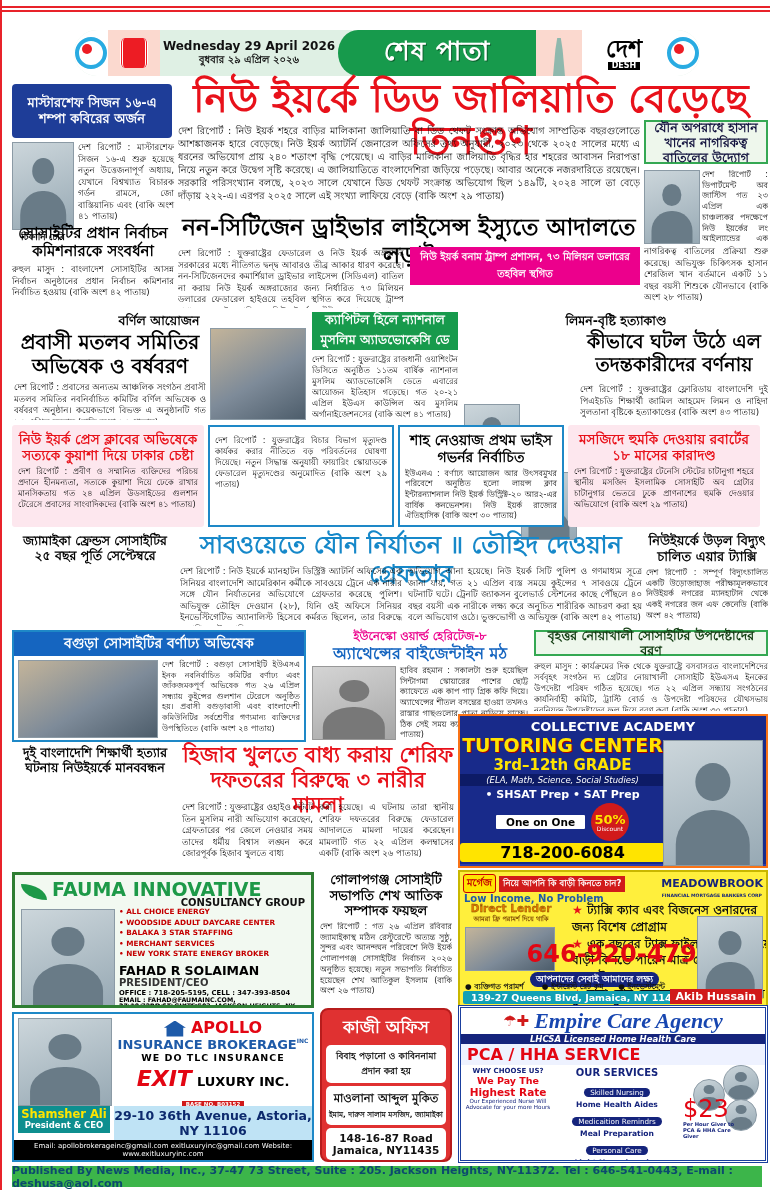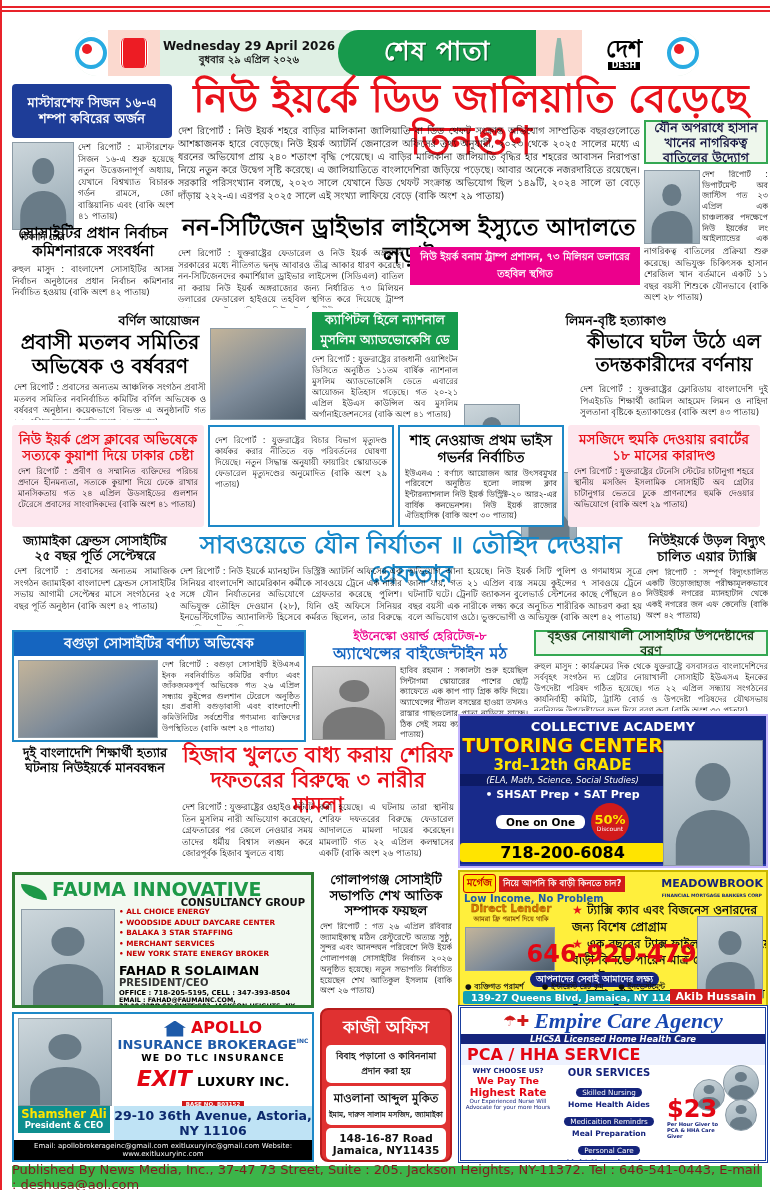--- a/index.html
+++ b/index.html
@@ -37,32 +37,32 @@
   .ph::before{content:"";position:absolute;left:50%;top:18%;width:36%;height:30%;transform:translateX(-50%);background:#697b87;border-radius:50%;}
   .ph::after{content:"";position:absolute;left:50%;top:56%;width:76%;height:58%;transform:translateX(-50%);background:#697b87;border-radius:48% 48% 0 0;}
   .phg{background:linear-gradient(150deg,#c3b49a,#7e8b99 55%,#4d5d6b);border:1px solid #8b9aa5;}
   .pinkstrip{background:#ec008c;color:#fff;font-weight:bold;font-size:10px;text-align:center;padding:2px 3px;}
   .greenbox{background:#179a4c;color:#fff;font-weight:bold;text-align:center;display:flex;align-items:center;justify-content:center;}
   .gborder{border:2px solid #35a853;background:#eef7ec;}
   .pinkbox{background:#fde7ee;border-radius:3px;padding:6px;box-sizing:border-box;}
   .bluebord{background:#fff;border:2px solid #1e88c7;padding:5px;box-sizing:border-box;}
   .lbl{font-weight:bold;font-size:12.5px;color:#000;text-align:center;}
   
-  .colad{background:#182a8a;border:2px solid #c4b5fd;box-sizing:border-box;color:#fff;overflow:hidden;}
+  .colad{background:#182a8a;border:2px solid #f97316;box-sizing:border-box;color:#fff;overflow:hidden;}
   .colad .cphoto{position:absolute;right:3px;top:24px;width:98px;height:124px;}
   .yel{color:#ffe400;}
   .fauma{background:#f2f9f1;border:3px solid #2e7d32;box-sizing:border-box;overflow:hidden;}
   .mdb{background:#ffef3c;border:2px solid #c9b700;box-sizing:border-box;overflow:hidden;}
   .apollo{background:#fff;border:2px solid #1e88c7;box-sizing:border-box;overflow:hidden;}
   .kazi{background:#e03131;border-radius:8px;border:2px solid #b71c1c;box-sizing:border-box;padding:4px;color:#fff;}
   .kazi .wp{background:#fff;color:#111;border-radius:5px;padding:4px 3px;margin-top:3px;text-align:center;}
   .empire{background:#fff;border:3px double #1a3f9e;box-sizing:border-box;overflow:hidden;}
   .navstrip{background:#15247c;color:#fff;text-align:center;font-weight:bold;}
   .pill{background:#15247c;color:#fff;border-radius:8px;display:inline-block;padding:0 6px;}
-  .foot{background:#3cb54a;color:#7f1d1d;font-weight:normal;font-size:13px;display:flex;align-items:center;justify-content:center;}
+  .foot{background:#3cb54a;color:#0c4a6e;font-weight:bold;font-size:11px;display:flex;align-items:center;justify-content:center;}
   .leaf{display:inline-block;width:26px;height:16px;background:#1d9948;border-radius:0 100% 0 100%;vertical-align:middle;}
   .houseicon{display:inline-block;width:22px;height:16px;background:#1e5aa8;clip-path:polygon(50% 0,100% 45%,88% 45%,88% 100%,12% 100%,12% 45%,0 45%);vertical-align:middle;}
   .rstar{color:#e8111a;font-weight:bold;}
   .circ{border-radius:50%;}
 </style>
 </head>
 <body>
 
 <div class="page">
   <div class="topline" style="top:6px"></div>
@@ -144,21 +144,20 @@
   <div class="a bluebord" style="top:425px;left:396px;width:166px;height:102px;">
     <div class="hb" style="font-size:14px;">শাহ নেওয়াজ প্রথম ভাইস গভর্নর নির্বাচিত</div>
     <div class="t" style="margin-top:3px;font-size:8px;">ইউএনএ : বর্ণাঢ্য আয়োজন আর উৎসবমুখর পরিবেশে অনুষ্ঠিত হলো লায়ন্স ক্লাব ইন্টারন্যাশনাল নিউ ইয়র্ক ডিস্ট্রিক্ট-২০ আর২-এর বার্ষিক কনভেনশন। নিউ ইয়র্ক রাজ্যের ঐতিহাসিক (বাকি অংশ ৩০ পাতায়)</div>
   </div>
   <div class="a pinkbox" style="top:425px;left:566px;width:192px;height:102px;">
     <div class="hr" style="font-size:13.5px;">মসজিদে হুমকি দেওয়ায় রবার্টের ১৮ মাসের কারাদণ্ড</div>
     <div class="t" style="margin-top:3px;font-size:8.2px;">দেশ রিপোর্ট : যুক্তরাষ্ট্রের টেনেসি স্টেটের চাটানুগা শহরে স্থানীয় মসজিদ ইসলামিক সোসাইটি অব গ্রেটার চাটানুগার ভেতরে ঢুকে প্রাণনাশের হুমকি দেওয়ার অভিযোগে (বাকি অংশ ২৯ পাতায়)</div>
   </div>
 
   <div class="a hb" style="top:533px;left:12px;width:162px;font-size:12.5px;">জ্যামাইকা ফ্রেন্ডস সোসাইটির ২৫ বছর পূর্তি সেপ্টেম্বরে</div>
-  <div class="a t" style="top:566px;left:12px;width:162px;height:58px;overflow:hidden;">দেশ রিপোর্ট : প্রবাসের অন্যতম সামাজিক সংগঠন জ্যামাইকা বাংলাদেশ ফ্রেন্ডস সোসাইটির সভায় আগামী সেপ্টেম্বর মাসে সংগঠনের ২৫ বছর পূর্তি অনুষ্ঠান (বাকি অংশ ৪২ পাতায়)</div>
   <div class="a hb" style="top:531px;left:178px;width:462px;font-size:24px;color:#1688c9;">সাবওয়েতে যৌন নির্যাতন ॥ তৌহিদ দেওয়ান গ্রেফতার</div>
   <div class="a t" style="top:566px;left:178px;width:222px;height:60px;overflow:hidden;">দেশ রিপোর্ট : নিউ ইয়র্কে ম্যানহাটন ডিস্ট্রিক্ট অ্যাটর্নি অফিসের এক সিনিয়র বাংলাদেশি আমেরিকান কর্মীকে সাবওয়ে ট্রেনে এক নারীর সঙ্গে যৌন নির্যাতনের অভিযোগে গ্রেফতার করেছে পুলিশ। অভিযুক্ত তৌহিদ দেওয়ান (২৮), যিনি ওই অফিসে সিনিয়র ইনভেস্টিগেটিভ অ্যানালিস্ট হিসেবে কর্মরত ছিলেন, তার বিরুদ্ধে একাধিক ফৌজদারি</div>
   <div class="a t" style="top:566px;left:406px;width:234px;height:60px;overflow:hidden;">অভিযোগ আনা হয়েছে। নিউ ইয়র্ক সিটি পুলিশ ও গণমাধ্যম সূত্রে জানা যায়, গত ২১ এপ্রিল ব্যস্ত সময়ে কুইন্সের ৭ সাবওয়ে ট্রেনে ঘটনাটি ঘটে। ট্রেনটি জ্যাকসন বুলেভার্ড স্টেশনের কাছে পৌঁছলে ৪০ বছর বয়সী এক নারীকে লক্ষ্য করে অনুচিত শারীরিক আচরণ করা হয় বলে অভিযোগ ওঠে। ভুক্তভোগী ও অভিযুক্ত (বাকি অংশ ৪২ পাতায়)</div>
   <div class="a hb" style="top:533px;left:644px;width:122px;font-size:13px;">নিউইয়র্কে উড়ল বিদ্যুৎ চালিত এয়ার ট্যাক্সি</div>
   <div class="a t" style="top:568px;left:644px;width:122px;height:56px;overflow:hidden;font-size:8px;">দেশ রিপোর্ট : সম্পূর্ণ বিদ্যুৎচালিত একটি উড়োজাহাজ পরীক্ষামূলকভাবে নিউইয়র্ক নগরের ম্যানহাটান থেকে একই নগরের জন এফ কেনেডি (বাকি অংশ ৪২ পাতায়)</div>
 
   <div class="a bluebord" style="top:630px;left:10px;width:294px;height:112px;padding:0;">
     <div class="greenbox" style="background:#1565c0;height:24px;font-size:14px;">বগুড়া সোসাইটির বর্ণাঢ্য অভিষেক</div>
     <div style="display:flex;gap:4px;padding:4px;">
       <div class="phg" style="width:138px;height:76px;"></div>
@@ -178,21 +177,21 @@
 
   <div class="a colad" style="top:714px;left:456px;width:310px;height:154px;">
     <div class="cphoto ph"></div>
     <div style="text-align:center;font-weight:bold;font-size:13px;margin-top:3px;">COLLECTIVE ACADEMY</div>
     <div style="width:205px;text-align:center;">
       <div class="yel" style="font-weight:900;font-size:19px;text-shadow:1px 1px 0 #a00;">TUTORING CENTER</div>
       <div class="yel" style="font-weight:900;font-size:15px;">3rd–12th GRADE</div>
       <div style="font-style:italic;font-size:8.5px;background:#0d1b66;padding:1px 0;">(ELA, Math, Science, Social Studies)</div>
       <div style="font-weight:bold;font-size:11px;margin-top:2px;">• SHSAT Prep   • SAT Prep</div>
       <div style="margin-top:2px;display:flex;align-items:center;justify-content:center;gap:6px;">
-        <span style="background:#fff;color:#000;font-weight:bold;font-size:10.5px;border-radius:6px;padding:1px 10px;">One on One</span>
+        <span style="background:#fff;color:#000;font-weight:bold;font-size:10.5px;border-radius:1px;padding:1px 10px;">One on One</span>
         <span class="circ" style="background:#d11a1a;width:38px;height:38px;display:inline-flex;flex-direction:column;align-items:center;justify-content:center;line-height:1;">
           <b class="yel" style="font-size:13px;">50%</b>
           <i style="font-size:6px;font-style:normal;">Discount</i>
         </span>
       </div>
       <div style="background:#ffe400;color:#000;font-weight:900;font-size:16px;margin-top:2px;border-radius:3px;">718-200-6084</div>
     </div>
     <div style="background:#2a3cae;font-size:8.5px;text-align:left;padding:1px 4px;margin-top:2px;">40-04 73rd St, Jackson Heights, NY 11377</div>
 
   </div>
@@ -299,41 +298,41 @@
     <div style="text-align:center;font-weight:900;font-size:16px;margin-top:4px;">917-428-1519</div>
   </div>
 
   <div class="a empire" style="top:1005px;left:456px;width:310px;height:158px;">
     <div style="display:flex;align-items:center;justify-content:center;gap:5px;">
       <span style="color:#d11a1a;font-size:15px;">☂✚</span>
       <span style="color:#1746b0;font-weight:900;font-style:italic;font-size:22px;font-family:'Liberation Serif',serif;">Empire Care Agency</span>
     </div>
     <div class="navstrip" style="font-size:8.5px;font-style:italic;">LHCSA Licensed Home Health Care</div>
     <div style="text-align:left;color:#e30613;font-weight:900;font-size:16px;padding:1px 6px;background:#eef2ff;">PCA / HHA SERVICE</div>
-    <div style="display:flex;padding:2px 4px;gap:4px;">
+    <div style="display:flex;padding:2px 4px;gap:12px;">
       <div style="width:86px;text-align:center;">
         <div style="color:#15247c;font-weight:bold;font-size:7px;">WHY CHOOSE US?</div>
         <div style="color:#e30613;font-weight:900;font-size:9.5px;">We Pay The</div>
         <div style="color:#e30613;font-weight:900;font-size:10.5px;">Highest Rate</div>
         <div style="color:#15247c;font-size:5.6px;">Our Experienced Nurse Will Advocate for your more Hours</div>
       </div>
       <div style="width:108px;text-align:center;line-height:1.25;">
         <div style="color:#15247c;font-weight:900;font-size:10px;">OUR SERVICES</div>
         <div class="pill" style="font-size:7.2px;">Skilled Nursing</div>
         <div style="color:#15247c;font-weight:bold;font-size:7.6px;">Home Health Aides</div>
         <div class="pill" style="font-size:7.2px;">Medicaition Remindrs</div>
         <div style="color:#15247c;font-weight:bold;font-size:7.6px;">Meal Preparation</div>
         <div class="pill" style="font-size:7.2px;">Personal Care</div>
         <div style="color:#15247c;font-weight:bold;font-size:7.6px;">Light Housekeeping</div>
       </div>
       <div style="flex:1;position:relative;">
         <div class="ph circ" style="position:absolute;right:2px;top:-2px;width:34px;height:34px;"></div>
         <div class="ph circ" style="position:absolute;right:36px;top:12px;width:30px;height:30px;"></div>
         <div class="ph circ" style="position:absolute;right:4px;top:32px;width:30px;height:30px;"></div>
-        <div style="position:absolute;left:0;top:28px;color:#e30613;font-weight:700;font-size:24px;text-align:center;">$23</div>
+        <div style="position:absolute;left:0;top:28px;color:#e30613;font-weight:400;font-size:24px;text-align:center;">$23</div>
         <div style="position:absolute;left:0;top:54px;width:60px;color:#15247c;font-size:5.2px;font-weight:bold;">Per Hour Giver to PCA &amp; HHA Care Giver</div>
       </div>
     </div>
 
   </div>
 
   <div class="a foot" style="top:1166px;left:10px;width:750px;height:21px;">Published By News Media, Inc., 37-47 73 Street, Suite : 205. Jackson Heights, NY-11372. Tel : 646-541-0443, E-mail : deshusa@aol.com</div>
 </div>
 
 </body></html>

